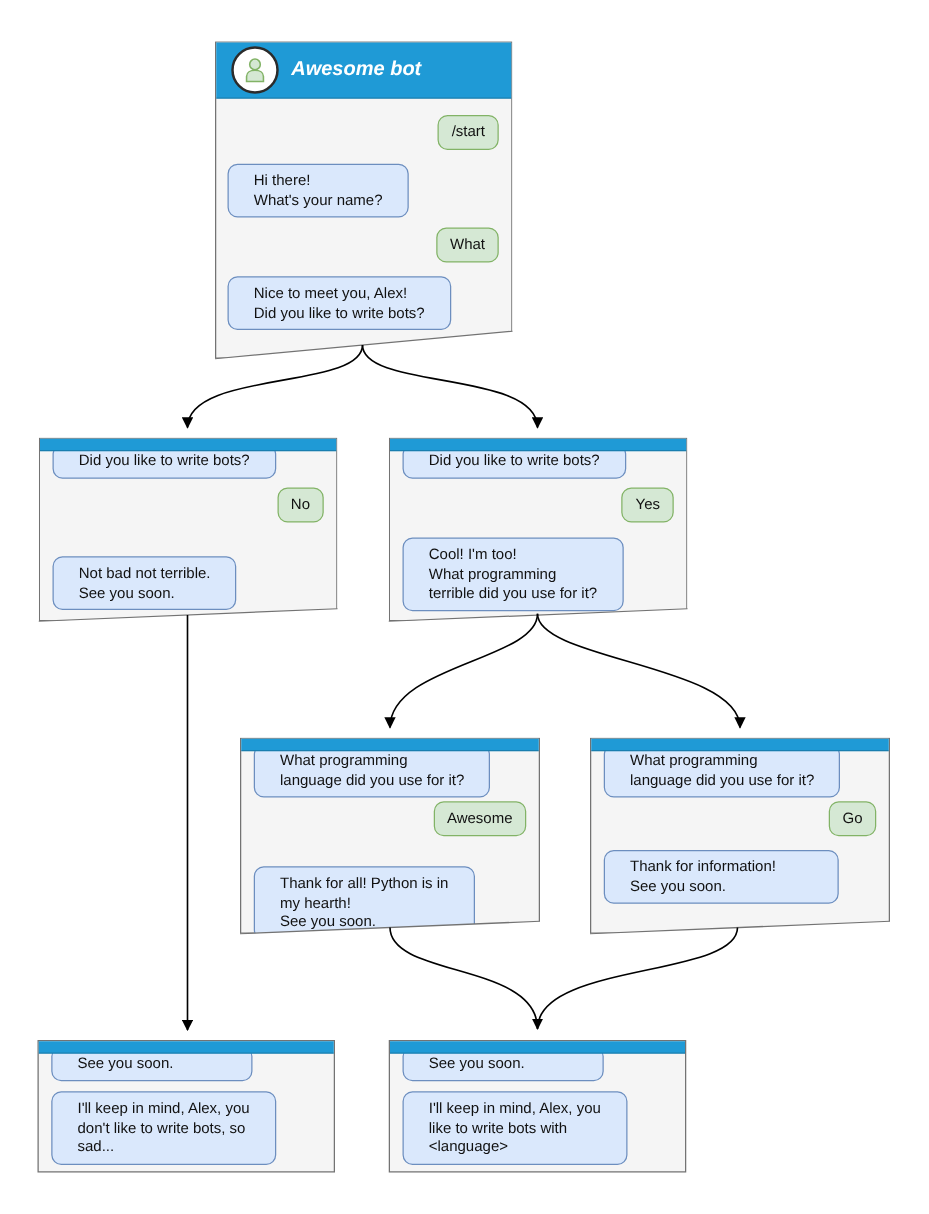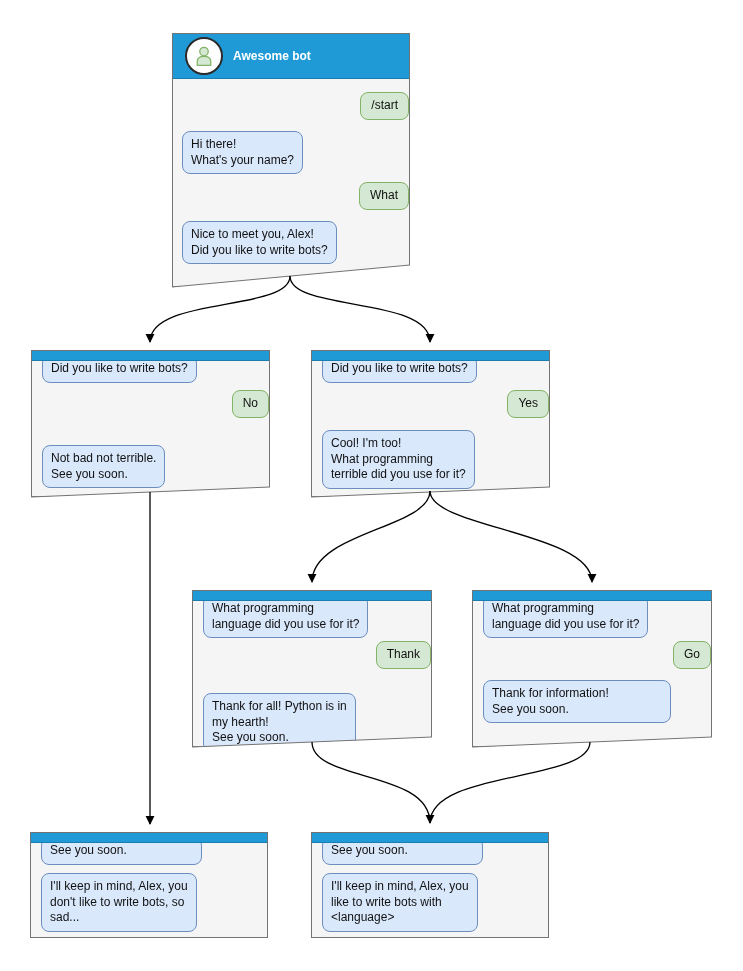--- a/index.html
+++ b/index.html
@@ -34,36 +34,37 @@
     background:var(--titlebar-blue,#1f9ad6);
     border-bottom:1px solid rgba(0,0,0,.18);box-sizing:border-box;
   }
   .avatar{
     width:38px;height:38px;border-radius:50%;box-sizing:border-box;
     background:#fff;border:2px solid #2b2b2b;margin-left:12px;
     display:flex;align-items:center;justify-content:center;flex:0 0 auto;
   }
   .person{fill:var(--user-fill,#d5e8d4);stroke:var(--user-border,#82b366);stroke-width:1;}
   .title{
-    color:var(--title-text,#fff);font-weight:bold;font-size:12px;margin-left:10px;
+    color:var(--title-text,#fff);font-weight:bold;font-size:16px;margin-left:10px;
     white-space:nowrap;
+    font-style:italic;
   }
   
   .bubble{
     position:absolute;z-index:1;box-sizing:border-box;
     font-size:12px;line-height:1.3;white-space:pre;color:#111;
-    padding:5px 8px;border-radius:8px;
+    padding:5px 20px;border-radius:8px;
   }
   .bubble.bot{
     left:10px;background:var(--bot-fill,#dae8fc);
     border:1px solid var(--bot-border,#6c8ebf);
   }
   #w-root .bubble.bot{left:9px;}
   .bubble.user{
-    right:0;background:var(--user-fill,#d5e8d4);
+    right:10px;background:var(--user-fill,#d5e8d4);
     border:1px solid var(--user-border,#82b366);padding:5px 10px;
   }
   
   .overlay{position:absolute;left:0;top:0;z-index:3;pointer-events:none;}
   .conn{fill:none;stroke:var(--connector,#000);stroke-width:1.3px;}
   .edge{fill:none;stroke:var(--window-border,#737373);stroke-width:1px;}
 </style>
 </head>
 <body>
 
@@ -123,21 +124,21 @@
     <div class="bubble user" style="top:39px">Yes</div>
     <div class="bubble bot" style="top:79px">Cool! I'm too!
 What programming
 terrible did you use for it?</div>
   </div>
 
   <div class="window slant10" id="w-python">
     <div class="strip"></div>
     <div class="bubble bot" style="top:4px">What programming
 language did you use for it?</div>
-    <div class="bubble user" style="top:50px">Thank</div>
+    <div class="bubble user" style="top:50px">Awesome</div>
     <div class="bubble bot" style="top:102px">Thank for all! Python is in
 my hearth!
 See you soon.</div>
   </div>
 
   <div class="window slant10" id="w-go">
     <div class="strip"></div>
     <div class="bubble bot" style="top:4px">What programming
 language did you use for it?</div>
     <div class="bubble user" style="top:50px">Go</div>

